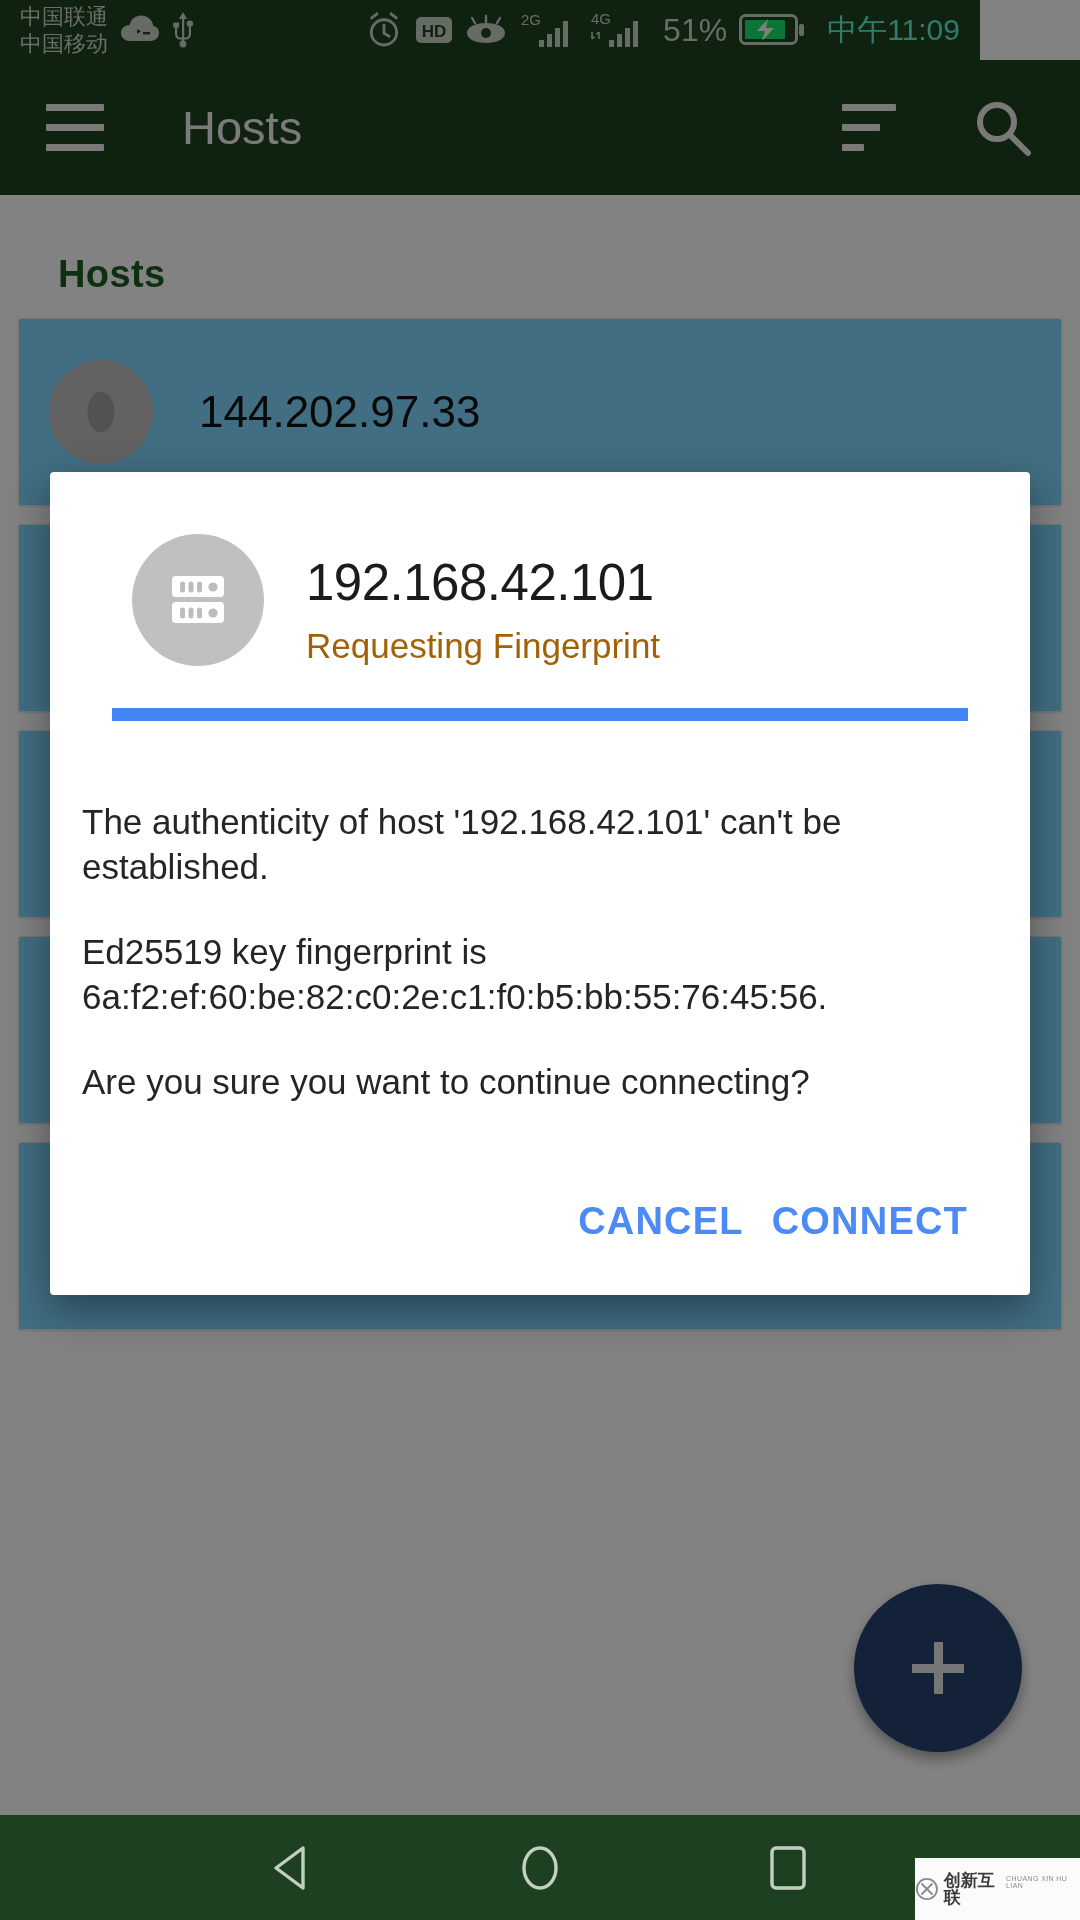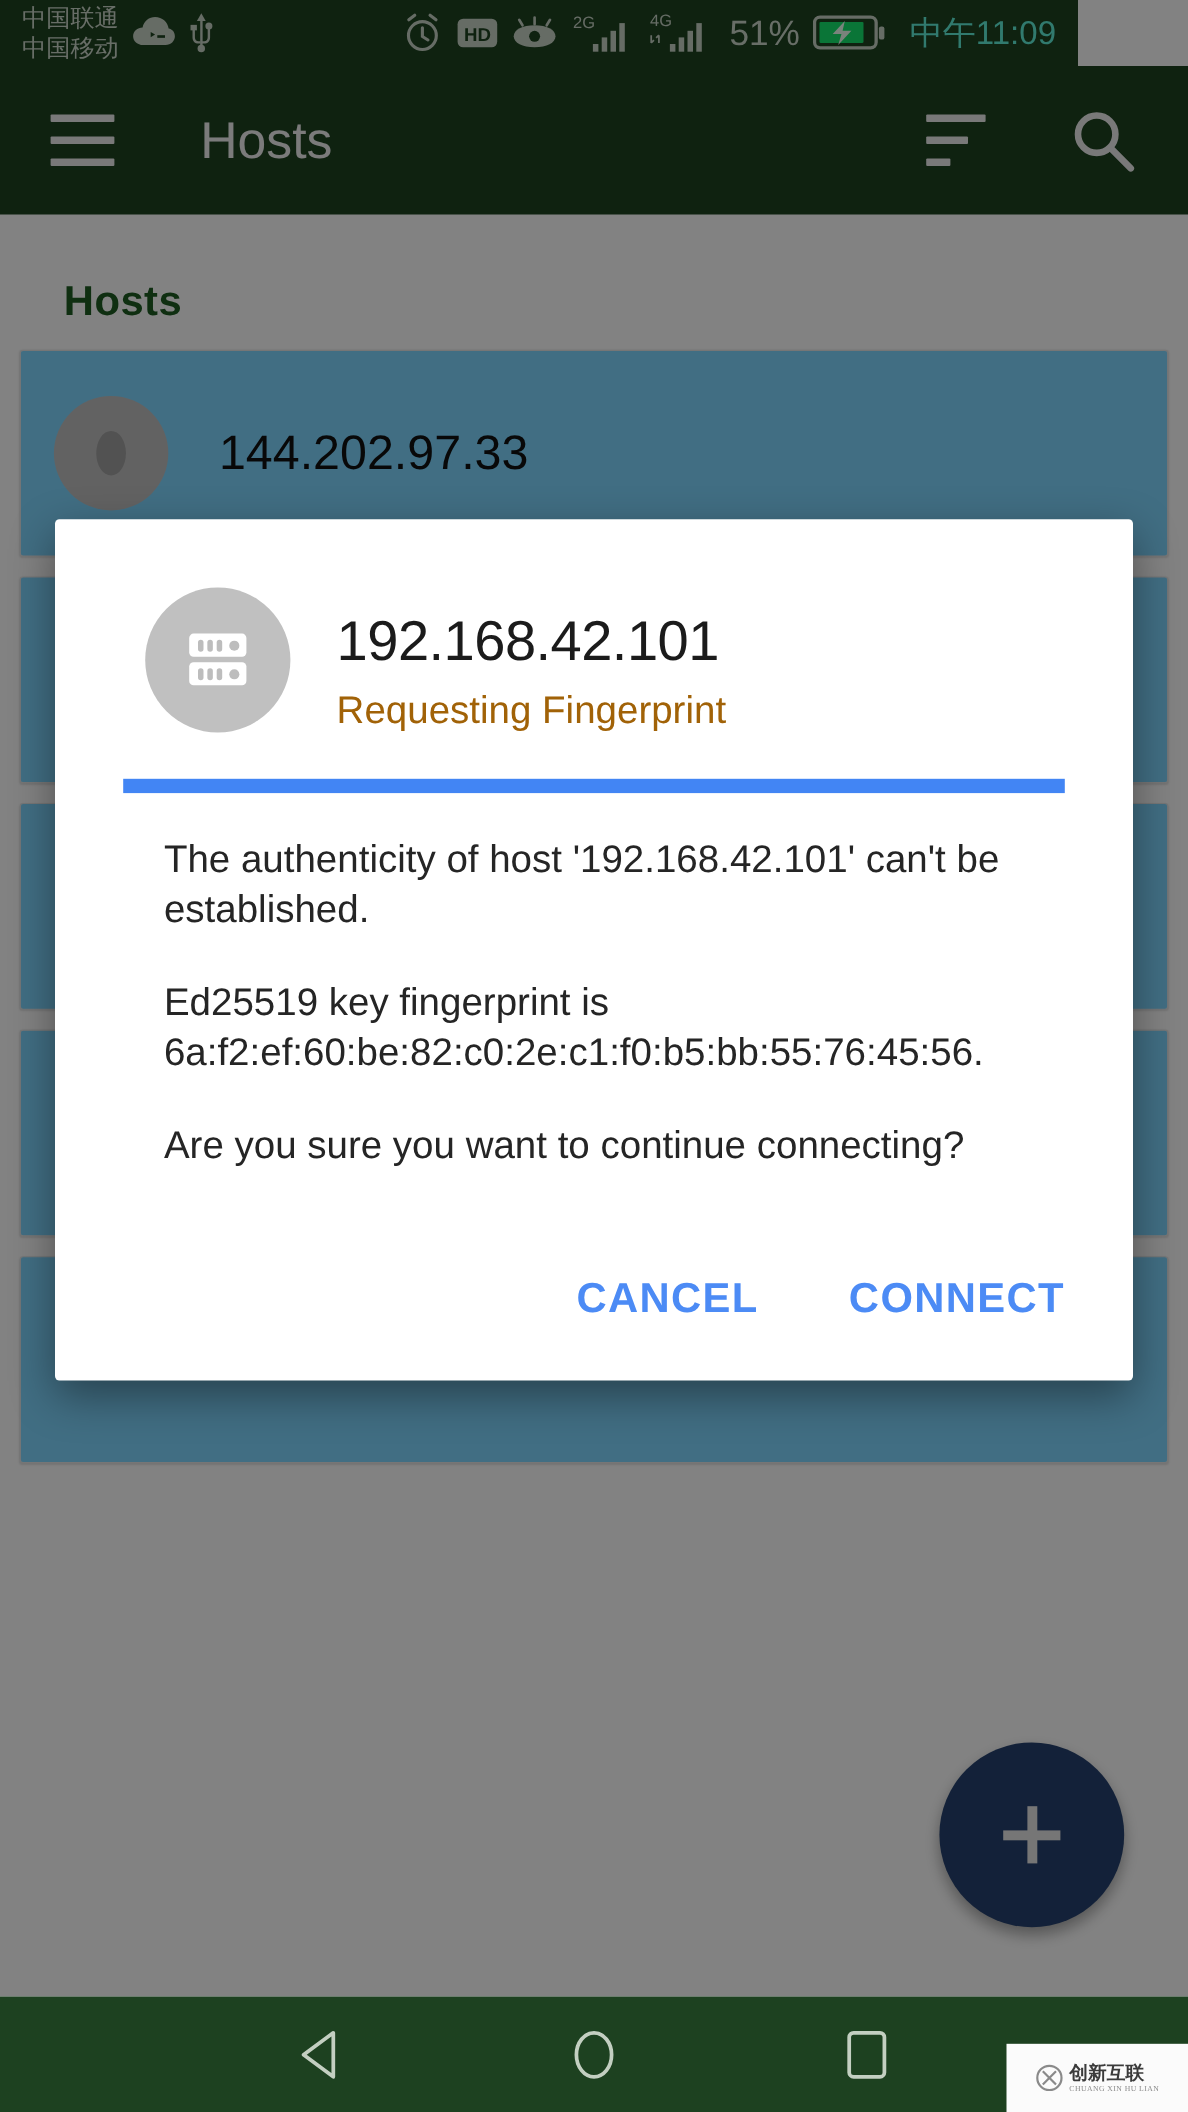--- a/index.html
+++ b/index.html
@@ -78,42 +78,42 @@
   }
   .dlg-head { display:flex; align-items:flex-end; padding:62px 0 0 82px; }
   .dlg-avatar {
     width:132px; height:132px; border-radius:50%; background:#c0c0c0;
     flex:0 0 auto; display:flex; align-items:center; justify-content:center;
   }
   .dlg-headtext { margin-left:42px; padding-top:12px; }
   #dlg-title { font-size:51px; color:#1b1b1b; font-weight:400; letter-spacing:-.5px; }
   #dlg-subtitle { font-size:35px; color:#a16207; margin-top:14px; font-weight:400; }
   #dlg-accent { height:13px; background:#4285f4; margin:42px 62px 0 62px; }
-  .dlg-body { padding:38px 62px 0 99px; }
+  .dlg-body { padding:38px 62px 0 32px;margin-top:40px; }
   .dlg-p { font-size:35px; line-height:45px; color:#252525; margin-bottom:40px; }
   .dlg-p:last-child { margin-bottom:0; }
-  .dlg-actions { display:flex; justify-content:flex-end; align-items:center; gap:82px; padding:96px 62px 52px 62px; }
+  .dlg-actions { display:flex; justify-content:flex-end; align-items:center; gap:28px; padding:96px 62px 52px 62px; }
   .dlg-btn {
     background:none; border:none; color:#4c8bf5; font-size:38px; font-weight:700;
     letter-spacing:1.2px; cursor:pointer; font-family:"Liberation Sans",sans-serif;
   }
 
   
   #nav-bar {
     position:absolute; bottom:0; left:0; width:1080px; height:105px;
     background:#1d4120; display:flex; align-items:center; justify-content:center; gap:190px; z-index:40;
   }
   .nav-ic { cursor:pointer; display:block; }
 
   
   #watermark {
     position:absolute; right:0; bottom:0; width:165px; height:62px; background:#fbfbfb;
     display:flex; align-items:center; justify-content:center; gap:5px; z-index:50;
   }
-  #wm-text { display:flex; flex-direction:column; line-height:1;font-family:Liberation Serif, serif; }
+  #wm-text { display:flex; flex-direction:row; line-height:1; }
   #wm-cn { font-size:17px; color:#3b3b3b; font-weight:700; }
   #wm-en { font-size:7px; color:#8a8a8a; letter-spacing:.4px; margin-top:3px; }
 </style>
 </head>
 <body>
 
 <div id="app-root">
 
   <div id="content">
     <div id="section-title">Hosts</div>

